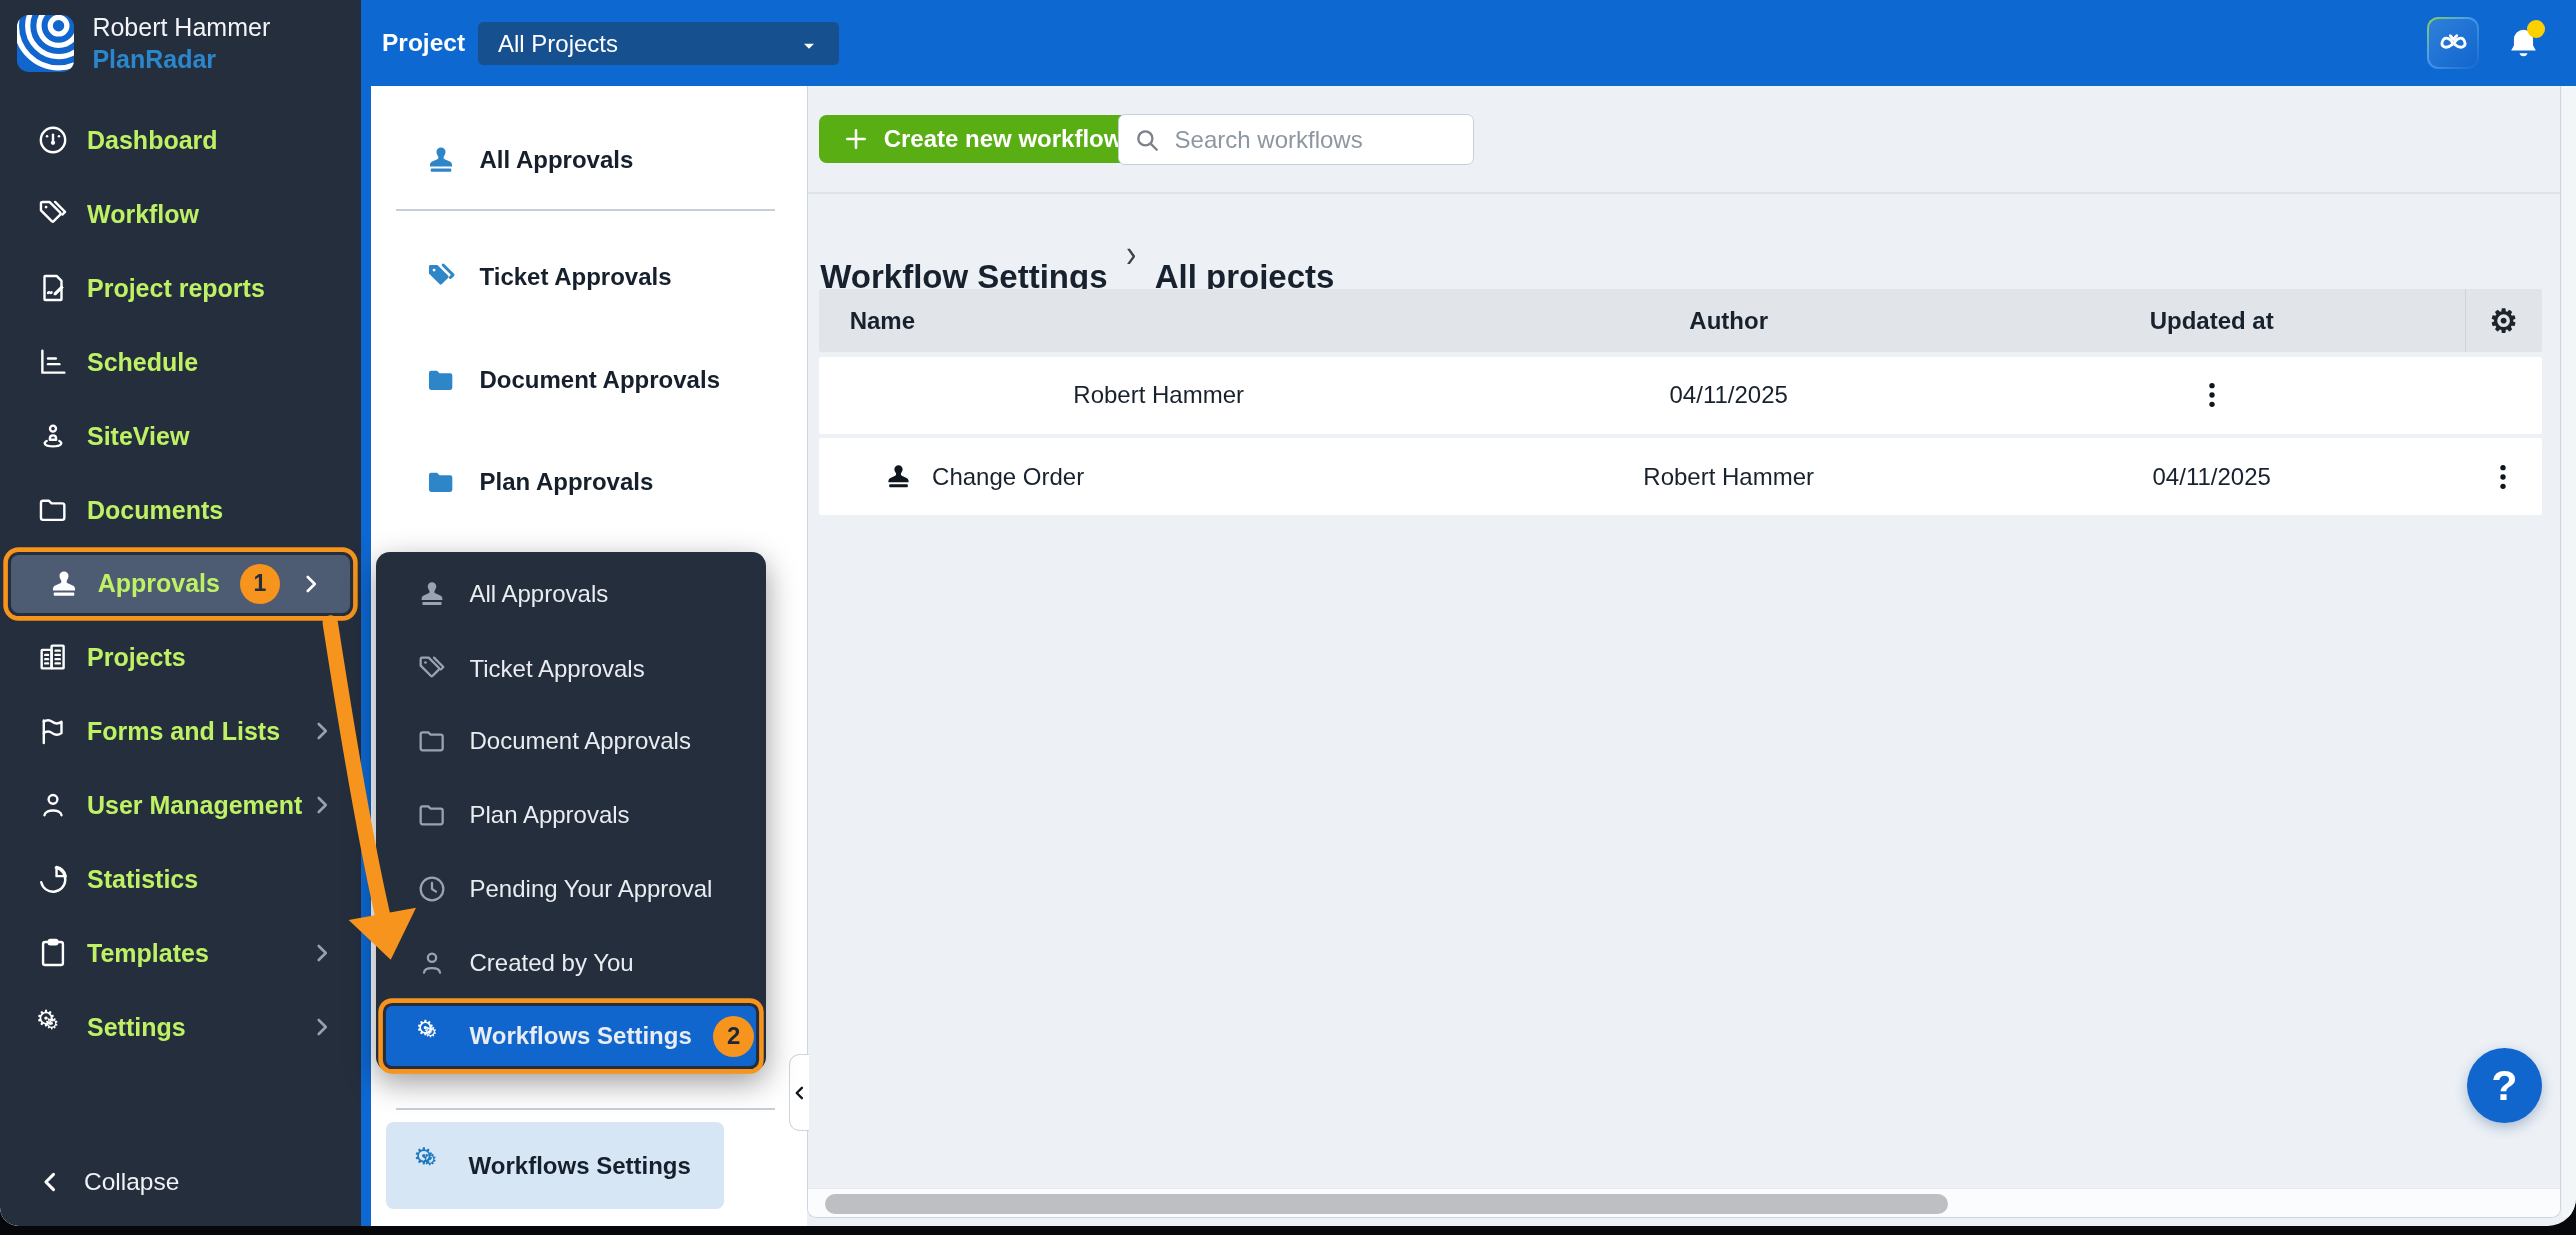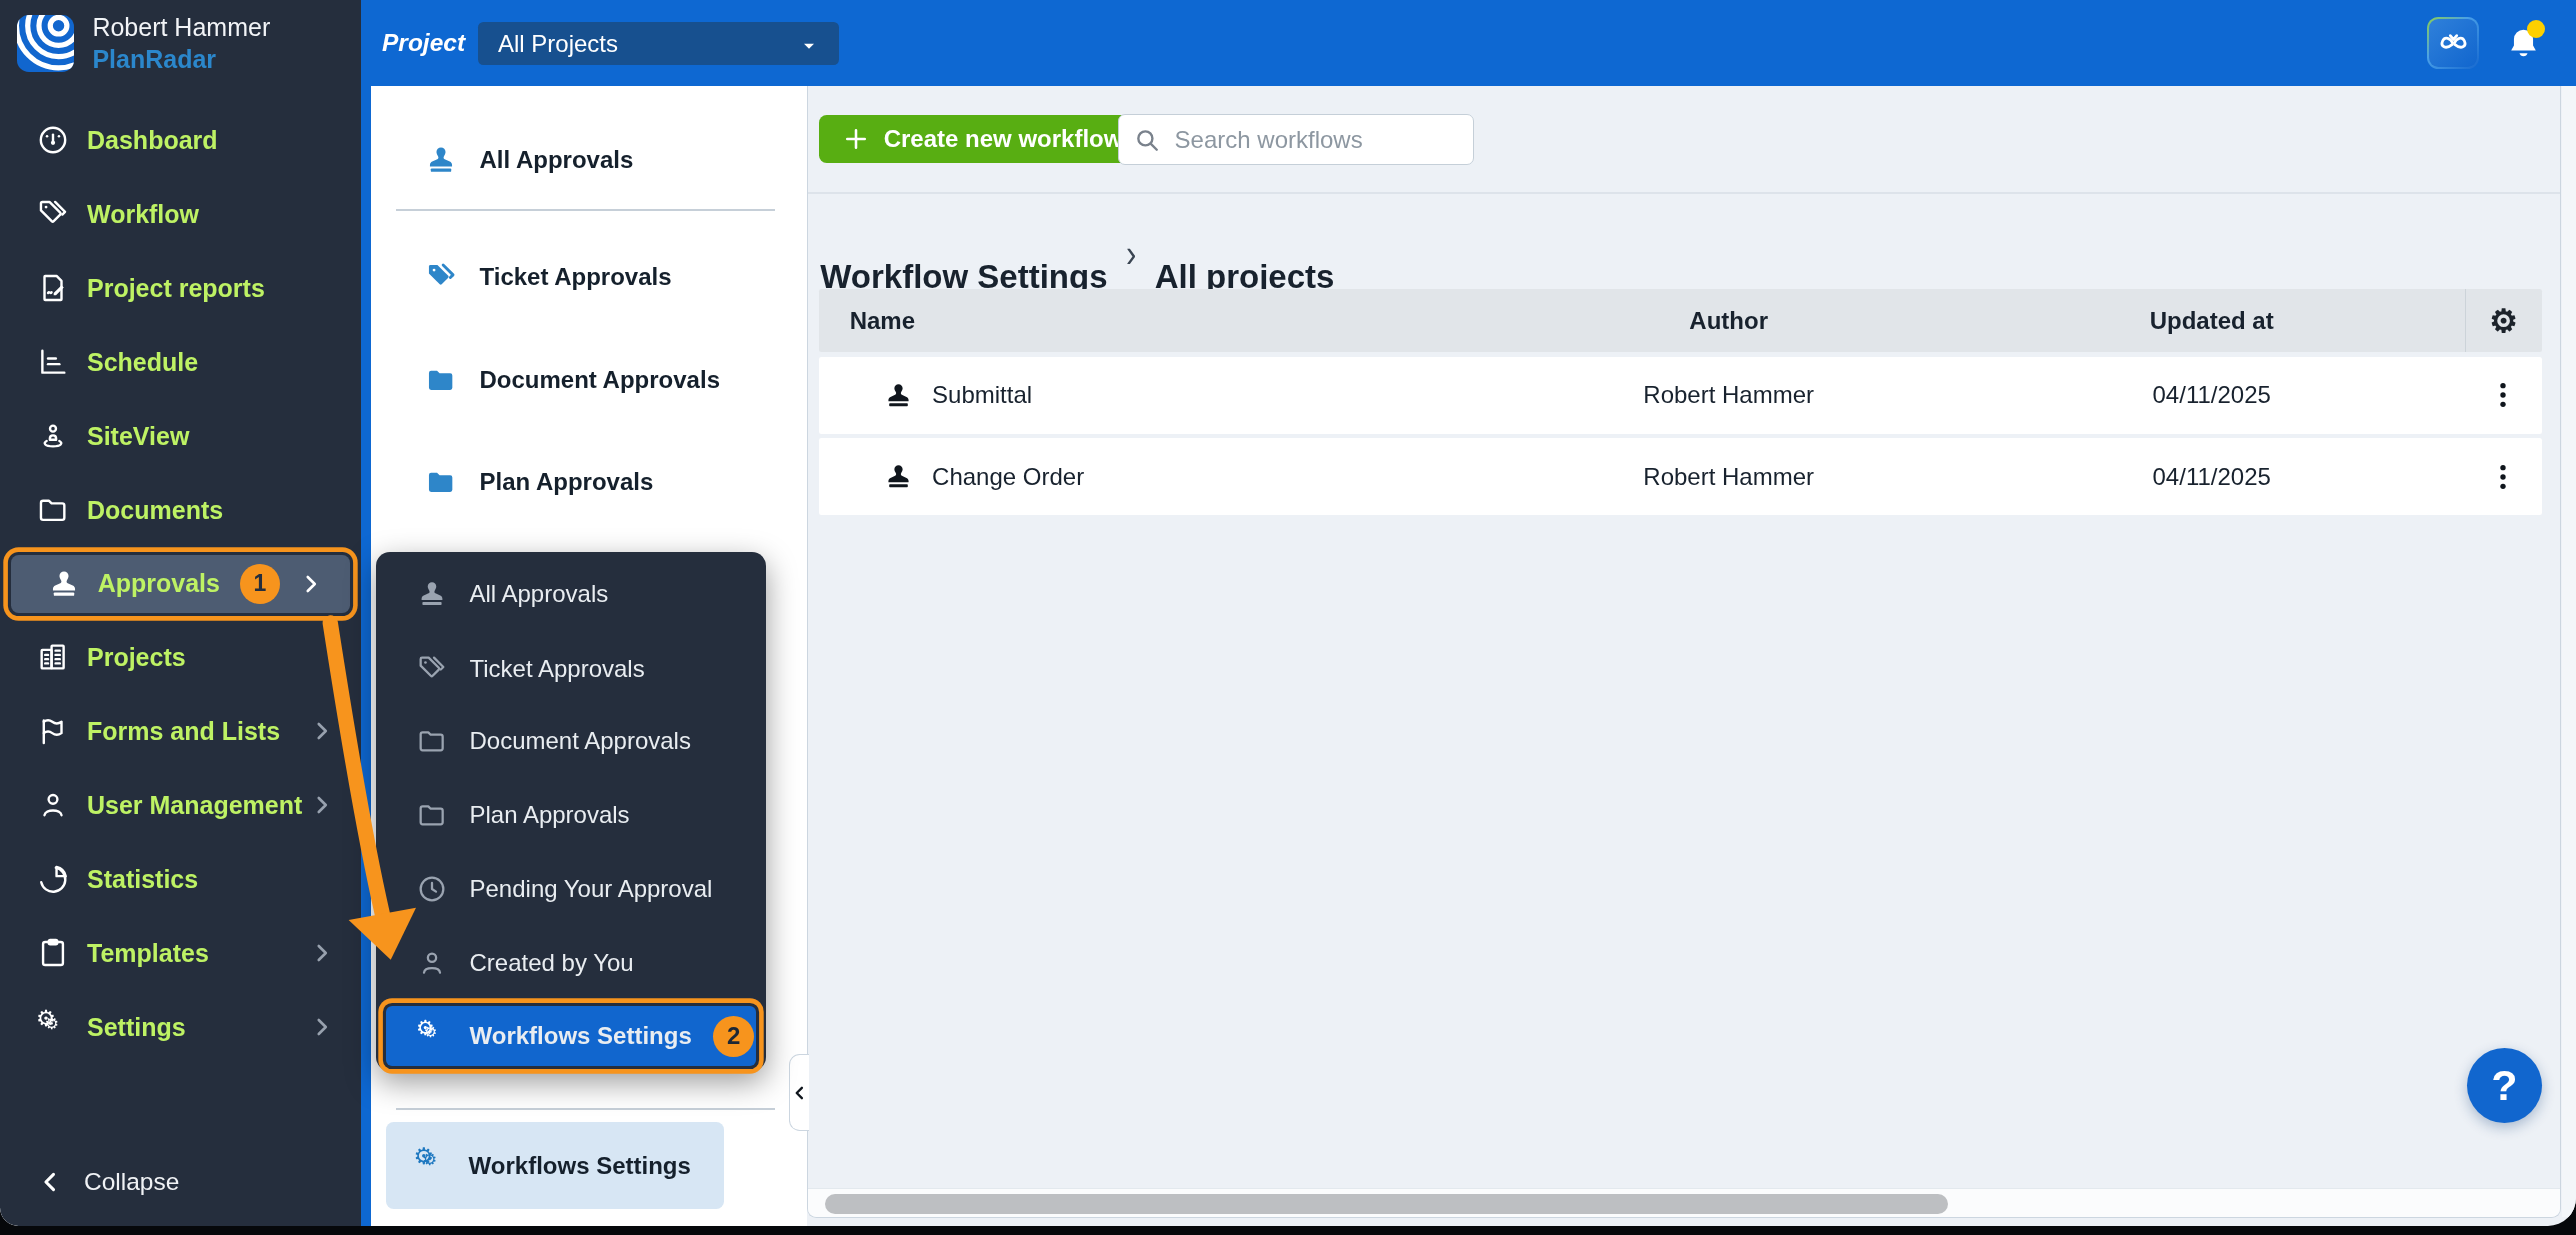--- a/index.html
+++ b/index.html
@@ -4,21 +4,21 @@
 <style>
   html,body{margin:0;padding:0;background:#06080b;}
   .screen{position:relative;width:2576px;height:1235px;background:#06080b;overflow:hidden;
           font-family:"Liberation Sans",sans-serif;-webkit-font-smoothing:antialiased;}
   .window{position:absolute;left:0;top:0;width:2576px;height:1226px;background:#edf1f6;
           border-radius:0 0 28px 18.4px;overflow:hidden;}
 
   
   .topbar{position:absolute;left:361px;top:0;width:2215px;height:86px;background:#0e68d2;}
   .proj-label{position:absolute;left:21px;top:0;height:86px;display:flex;align-items:center;
-              color:#fff;font-size:24.5px;font-weight:700;font-style:italic;}
+              color:#fff;font-size:24.5px;font-weight:700;}
   .proj-select{position:absolute;left:117px;top:22px;width:361px;height:43px;background:#17508f;
                border-radius:5.4px;display:flex;align-items:center;padding:0 20px;box-sizing:border-box;
                color:#fff;font-size:24px;cursor:pointer;}
   .proj-caret{margin-left:auto;width:20px;height:20px;color:#fff;}
   .appgrid{position:absolute;right:97px;top:17px;width:52px;height:52px;border-radius:11.5px;
            background:linear-gradient(135deg,#8fd14f,#49a0e8 40%,#1668cf);padding:2.3px;box-sizing:border-box;cursor:pointer;}
   .appgrid-in{width:100%;height:100%;border-radius:9.2px;background:linear-gradient(135deg,#2f80da,#1166ce);
               display:flex;align-items:center;justify-content:center;}
   .appgrid-in svg{width:35px;height:35px;}
   .bell{position:absolute;right:34px;top:24.5px;width:37px;height:37px;color:#fff;cursor:pointer;}
@@ -483,29 +483,20 @@
         <div class="thead tgrid">
           <div class="th-name">Name</div>
           <div class="th-c">Author</div>
           <div class="th-c">Updated at</div>
           <div class="th-act">
               <span class="g1">⚙</span>
             </div>
         </div>
         <div id="table-rows">
             <div class="trow tgrid">
-              <div class="cell-name">
-                <span class="icon">
-                  <svg viewBox="0 0 24 24" fill="none" stroke="currentColor" stroke-width="1.7" stroke-linecap="round" stroke-linejoin="round" style="width:100%;height:100%">
-                    <path d="M12 3.2c-1.8 0-3.2 1.4-3.2 3.2 0 1.1.6 2 1.1 2.9.5.8.3 1.8-.5 2.2L5.8 13.1c-1 .4-1.6 1.4-1.6 2.4v1h15.6v-1c0-1-.6-2-1.6-2.4l-3.6-1.6c-.8-.4-1-1.4-.5-2.2.5-.9 1.1-1.8 1.1-2.9 0-1.8-1.4-3.2-3.2-3.2z" fill="currentColor" stroke="none"></path>
-                    <rect x="4.8" y="18" width="14.4" height="2.3" rx="0.6" fill="currentColor" stroke="none"></rect>
-                  </svg>
-                </span>
-                <span>Submittal</span>
-              </div>
               <div class="cell-c">Robert Hammer</div>
               <div class="cell-c">04/11/2025</div>
               <div class="cell-act">
                 <span class="kebab"><svg viewBox="0 0 24 24" fill="none" stroke="currentColor" stroke-width="1.7" stroke-linecap="round" stroke-linejoin="round" style="width:100%;height:100%">
                     <circle cx="12" cy="5.4" r="1.9" fill="currentColor" stroke="none"></circle>
                     <circle cx="12" cy="12" r="1.9" fill="currentColor" stroke="none"></circle>
                     <circle cx="12" cy="18.6" r="1.9" fill="currentColor" stroke="none"></circle>
                   </svg></span>
               </div>
             </div>

